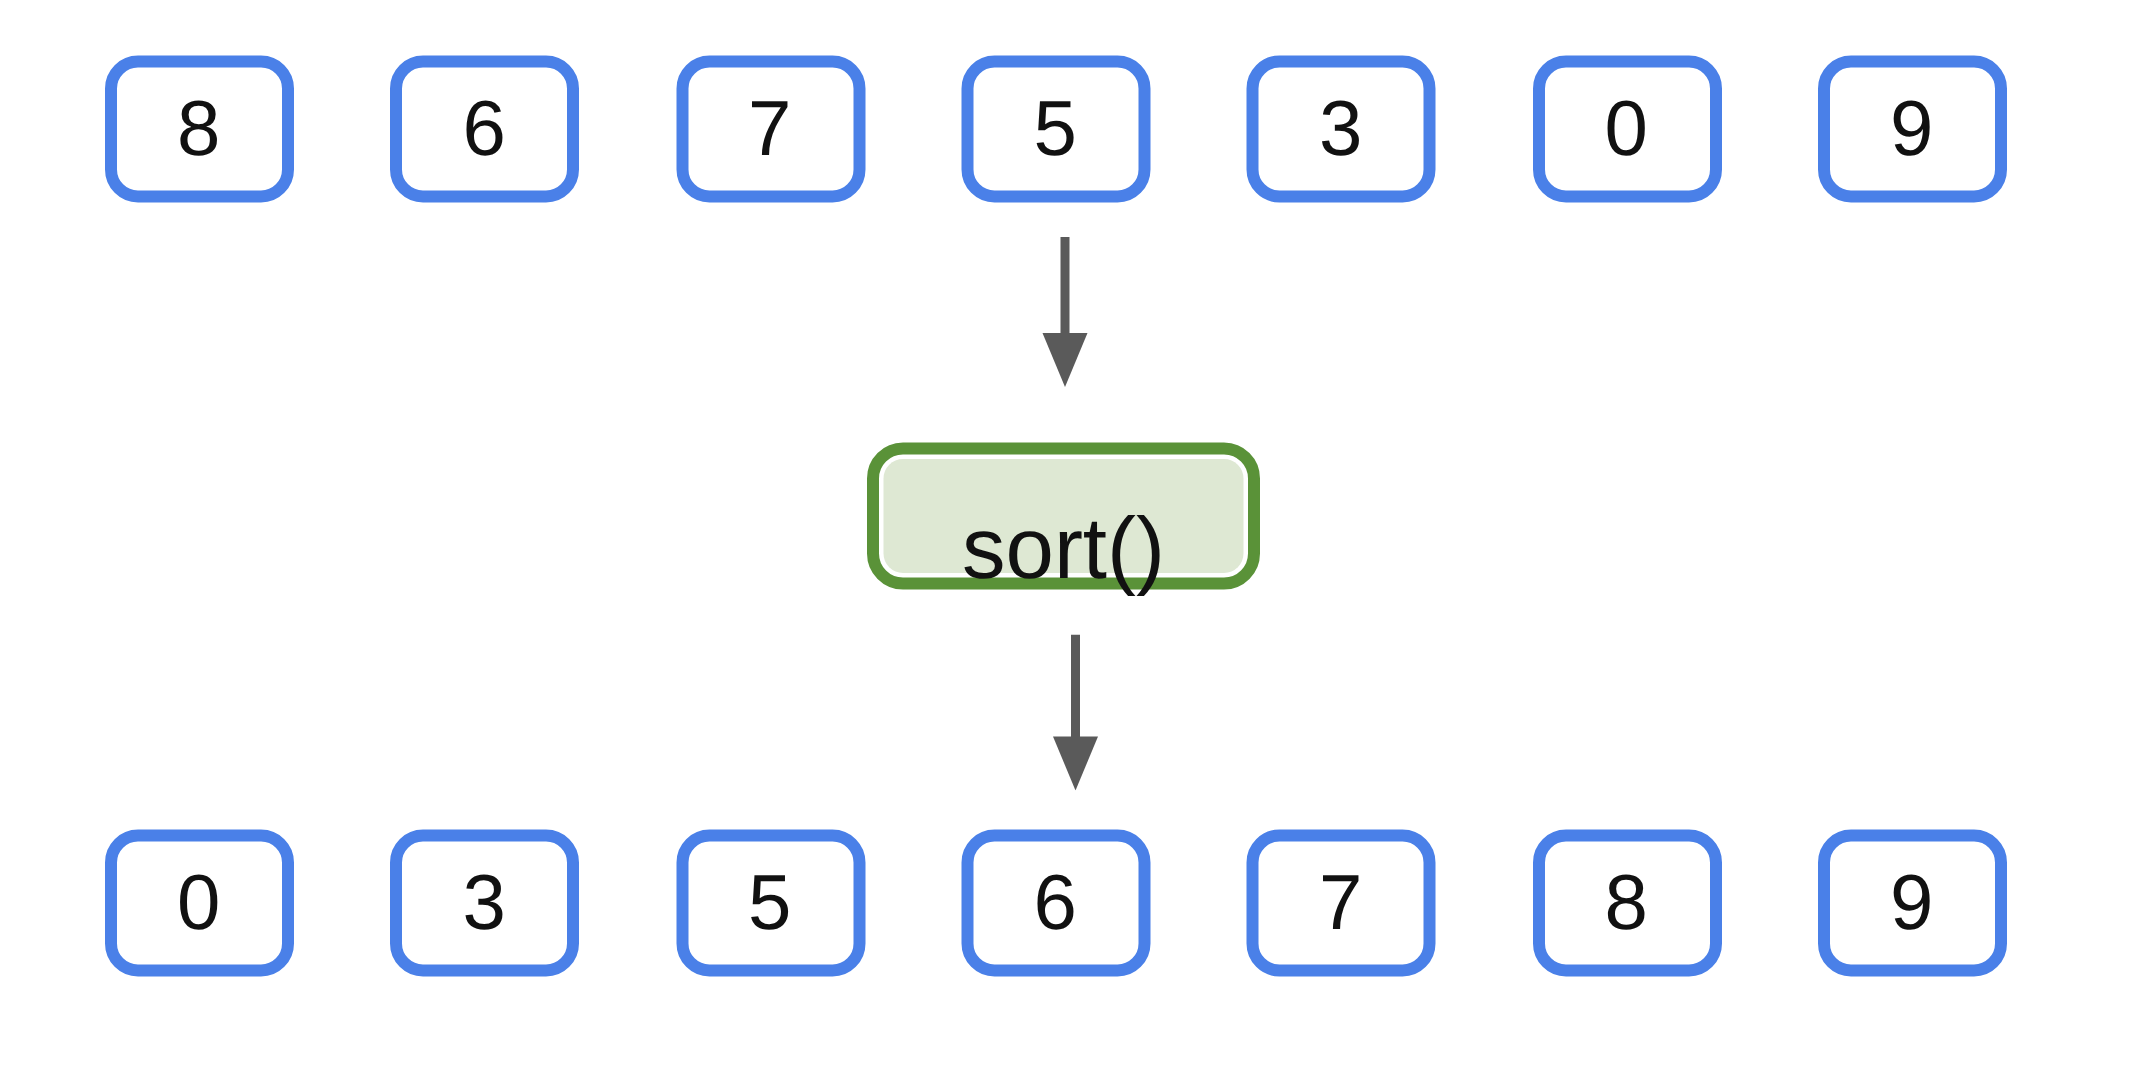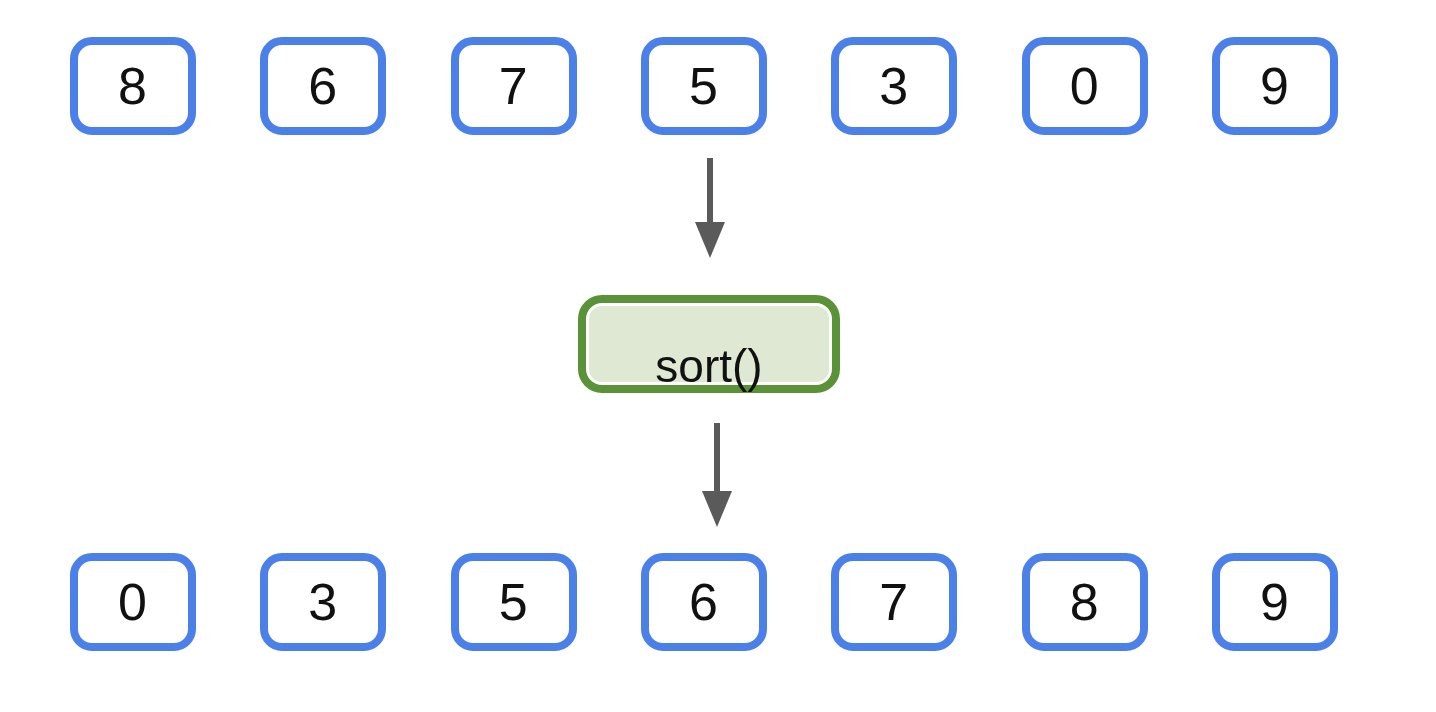--- a/index.html
+++ b/index.html
@@ -62,21 +62,21 @@
   .operation-fill{
     width:100%;
     height:100%;
     background:var(--operation-fill);
     border-radius:13px;
     display:flex;
     align-items:center;
     justify-content:center;
   }
   .operation-label{
-    font-size:46px;
+    font-size:58px;
     line-height:1;
     color:var(--text);
     margin-top:43px;
   }
 </style>
 </head>
 <body>
 
 <div class="diagram">
 

